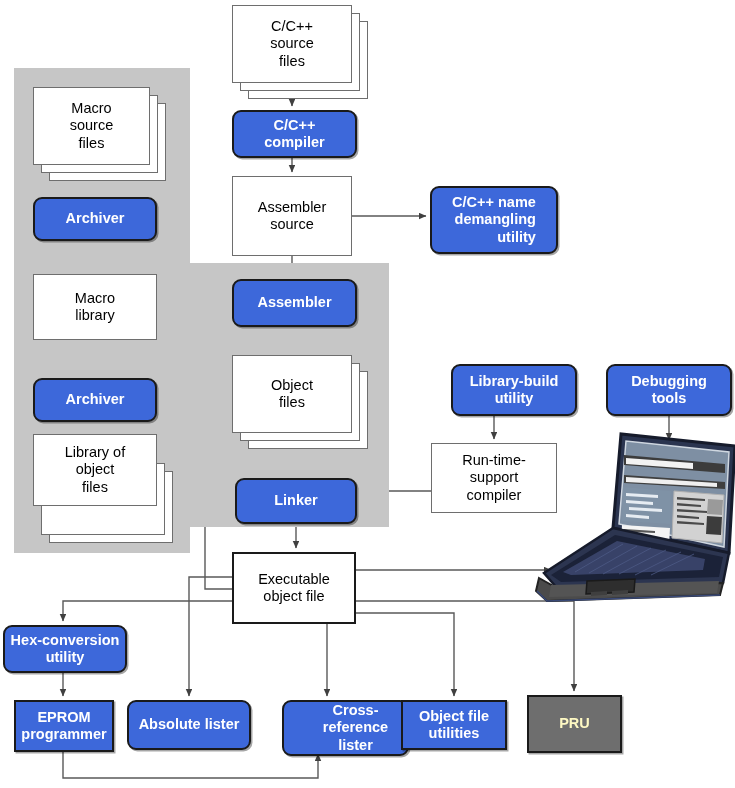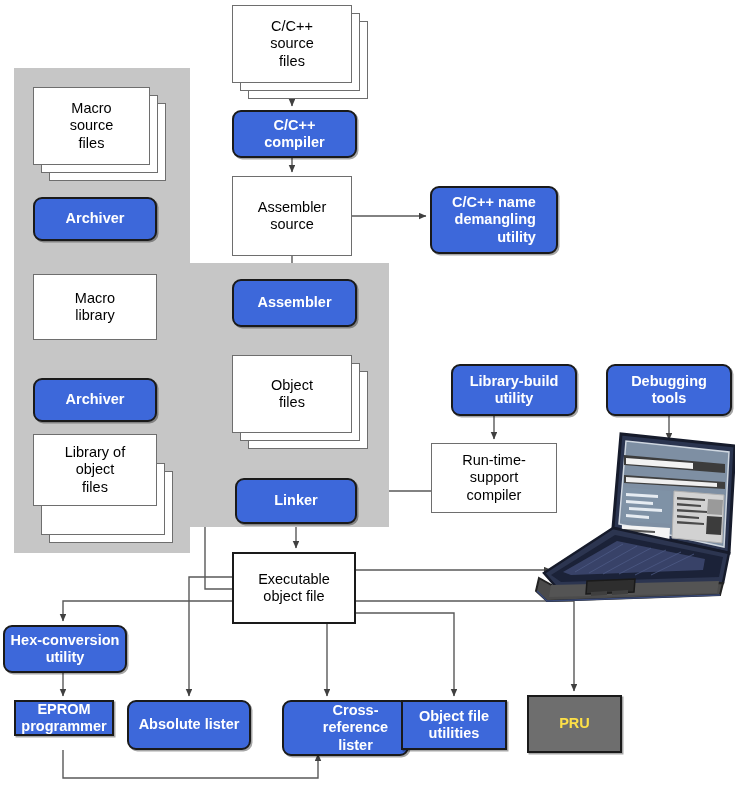--- a/index.html
+++ b/index.html
@@ -65,21 +65,21 @@
     z-index: 7;
     box-shadow: 1.5px 1.5px 0 rgba(0,0,0,0.35);
   }
   .proc.sharp {
     border-radius: 0;
   }
   
   .target {
     background: #6e6e6e;
     border: 2.5px solid #1a1a1a;
-    color: #fde047;
+    color: #fef9c3;
     font-size: 14.5px;
     font-weight: bold;
     z-index: 7;
     box-shadow: 1.5px 1.5px 0 rgba(0,0,0,0.35);
   }
   .label {
     white-space: pre-line;
     pointer-events: none;
   }
   #laptop {
@@ -246,21 +246,21 @@
 
   <div class="node proc" style="left:235px; top:478px; width:122px; height:46px;">
     <span class="label">Linker</span>
   </div>
 
   <div class="node proc" style="left:3px; top:625px; width:124px; height:48px;">
     <span class="label">Hex-conversion
 utility</span>
   </div>
 
-  <div class="node proc sharp" style="left:14px; top:700px; width:100px; height:36px;">
+  <div class="node proc sharp" style="left:14px; top:700px; width:100px; height:52px;">
     <span class="label">EPROM
 programmer</span>
   </div>
 
   <div class="node proc" style="left:127px; top:700px; width:124px; height:50px;">
     <span class="label">Absolute lister</span>
   </div>
 
   <div class="node proc" style="left:282px; top:700px; width:127px; height:56px;padding-left:20px;">
     <span class="label">Cross-reference

